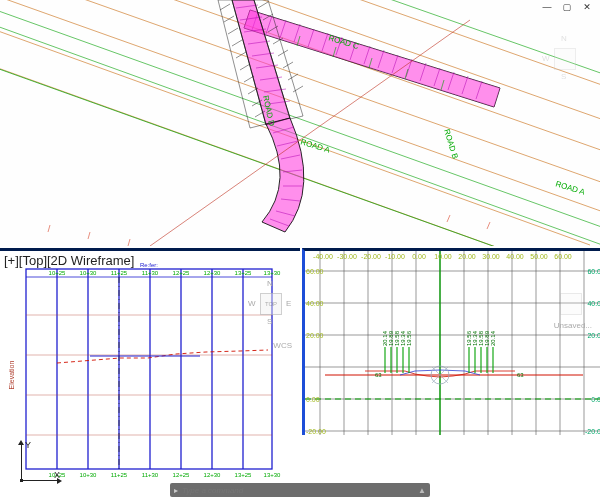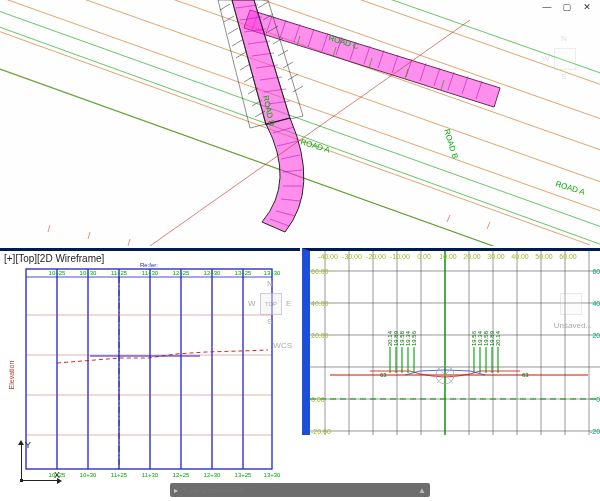--- a/index.html
+++ b/index.html
@@ -1,21 +1,21 @@
 <!DOCTYPE html>
 <html><head>
 <meta charset="utf-8">
 <style>
   * { box-sizing: border-box; margin: 0; padding: 0; }
   html, body { width: 600px; height: 501px; overflow: hidden; font-family: Arial, sans-serif; font-size: 9px; background: #fff; }
 
   .container { position: relative; width: 600px; height: 501px; }
   .vp-top { position: absolute; left: 0; top: 0; width: 600px; height: 246px; background: #fefefe; overflow: hidden; }
   .vp-bl  { position: absolute; left: 0; top: 248px; width: 300px; height: 253px; background: #fff; border-top: 3px solid #001b4d; overflow: hidden; }
-  .vp-br  { position: absolute; left: 302px; top: 248px; width: 298px; height: 187px; background: #fff; border-top: 3px solid #001b4d; border-left: 8px solid #1d4ed8; overflow: hidden; }
+  .vp-br  { position: absolute; left: 302px; top: 248px; width: 298px; height: 187px; background: #fff; border-top: 3px solid #001b4d; border-left: 3px solid #1d4ed8; overflow: hidden; }
 
   
   .win-ctrl { position: absolute; top: 2px; right: 6px; display: flex; gap: 6px; }
   .win-btn { width: 14px; height: 11px; display: flex; align-items: center; justify-content: center; font-size: 9px; line-height: 1; cursor: pointer; color: #333; }
 
   
   .viewcube { position: absolute; width: 46px; height: 52px; }
   .vc-top { top: 32px; right: 12px; }
   .vc-bl  { top: 26px; right: 6px; }
   .vc-br  { top: 26px; right: 6px; }
@@ -32,21 +32,21 @@
   .ucs { position: absolute; left: 10px; bottom: 20px; width: 42px; height: 42px; }
   .ucs .yline { position: absolute; left: 11px; bottom: 0; width: 1px; height: 36px; background: #222; }
   .ucs .xline { position: absolute; left: 11px; bottom: 0; width: 36px; height: 1px; background: #222; }
   .ucs .yarr  { position: absolute; left: 8px; bottom: 36px; width: 0; height: 0; border-left: 3px solid transparent; border-right: 3px solid transparent; border-bottom: 5px solid #222; }
   .ucs .xarr  { position: absolute; left: 47px; bottom: -3px; width: 0; height: 0; border-top: 3px solid transparent; border-bottom: 3px solid transparent; border-left: 5px solid #222; }
   .ucs .yl { position: absolute; left: 15px; bottom: 31px; font-size: 9px; color: #222; }
   .ucs .xl { position: absolute; left: 44px; bottom: 1px; font-size: 9px; color: #222; }
   .ucs-origin { position: absolute; left: 10px; bottom: -1px; width: 3px; height: 3px; background: #222; }
 
   
-  .vp-label { position: absolute; left: 4px; top: 2px; font-size: 10px; color: #222; }
+  .vp-label { position: absolute; left: 4px; top: 2px; font-size: 13px; color: #222; }
 
   svg { display: block; }
 
   .axis-label { font-size: 8px; fill: #0a0; font-family: Arial, sans-serif; }
   .tick-label-b { font-size: 6px; fill: #0a0; }
   .tick-label-br1 { font-size: 7px; fill: #a0b81c; }
   .tick-label-br2 { font-size: 7px; fill: #00a86b; }
   .profile-border { stroke: #2020d0; stroke-width: 1.3; fill: none; }
   .cl { stroke-dasharray: 6 3 1 3; }
 </style>

